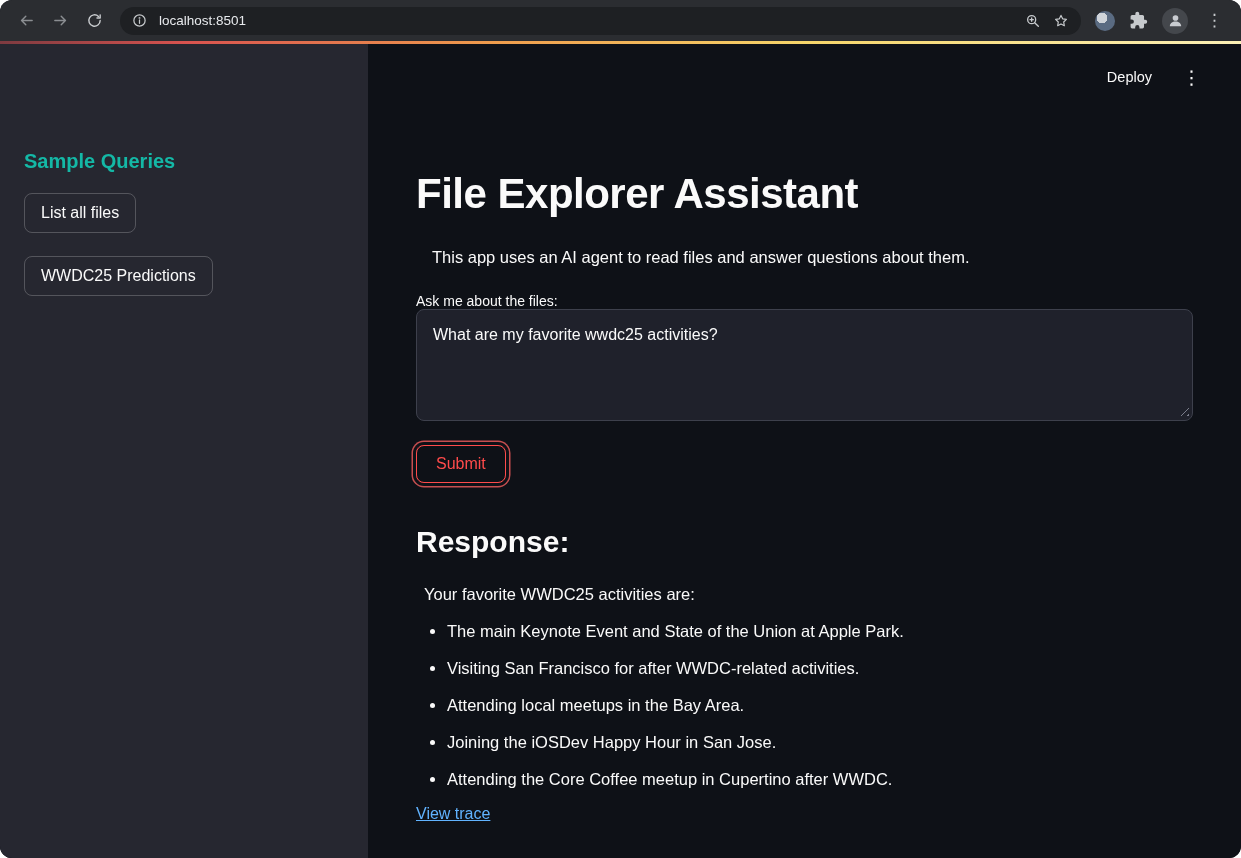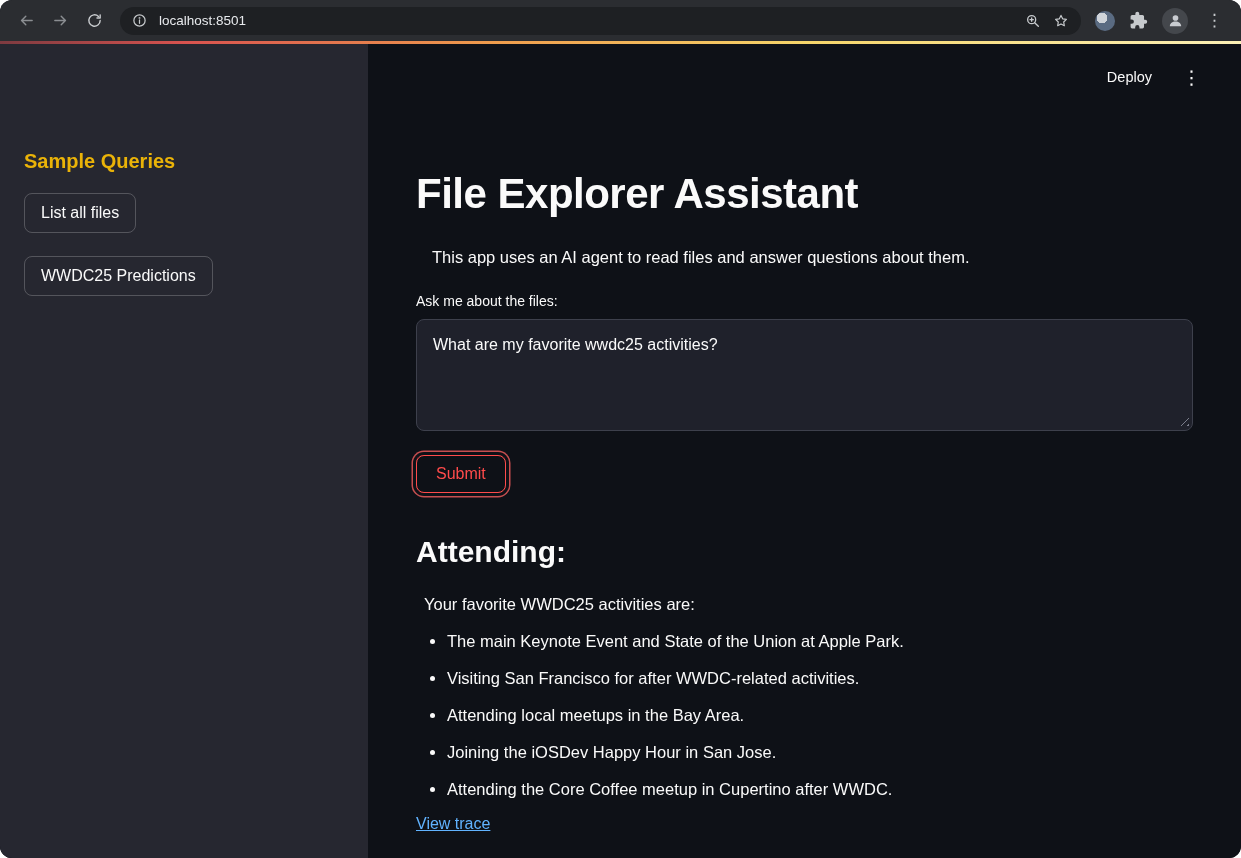--- a/index.html
+++ b/index.html
@@ -51,40 +51,40 @@
     height:3px; width:100%;
     background:linear-gradient(90deg,#7d3a40 0%,#d9534f 15%,#ef9d4d 40%,#f6d56a 65%,#fbf0b6 100%);
   }
 
   
   .app { display:flex; height:814px; background:#0e1117; color:#fafafa; }
 
   .sidebar {
     width:368px; flex:0 0 368px; background:#262730; padding:106px 24px 24px;
   }
-  .sidebar-title { font-size:20px; font-weight:700; margin:0 0 20px; color:#eab308; }
+  .sidebar-title { font-size:20px; font-weight:700; margin:0 0 20px; color:#14b8a6; }
   .sq-row { margin-bottom:23px; }
   .sq-btn {
     display:inline-block; padding:9px 16px; font-size:16px; color:#fafafa;
     background:transparent; border:1px solid rgba(250,250,250,.22); border-radius:8px;
     cursor:pointer; font-family:inherit; line-height:1.25;
   }
 
   .main { flex:1; padding:4px 48px; position:relative; overflow:hidden; }
   .app-header {
     height:58px; display:flex; justify-content:flex-end; align-items:center; gap:20px; margin-right:-12px;
   }
   .deploy-btn { background:none; border:none; color:#fafafa; font-size:14.5px; cursor:pointer; font-family:inherit; }
   .app-menu-btn { background:none; border:none; color:#fafafa; font-size:19px; line-height:1; cursor:pointer; padding:0 4px; }
 
   .page-title { font-size:42px; font-weight:700; margin:64px 0 0; letter-spacing:-0.5px; }
   .app-desc { margin:30px 16px 0; font-size:16.5px; }
   .input-label { margin:26px 0 0; font-size:14px; }
 
-  .textarea-wrap { position:relative; margin-top:10px; }
+  .textarea-wrap { position:relative; }
   .question-textarea {
     width:100%; height:112px; background:#1f212b; border:1px solid #3d404c; border-radius:8px;
     padding:14px 16px; color:#fafafa; font-size:16px; font-family:inherit; line-height:1.4;
     resize:none; outline:none; display:block;
   }
   .resize-handle {
     position:absolute; right:4px; bottom:5px; width:11px; height:11px;
     background:repeating-linear-gradient(135deg,#7b7e8c 0 1.4px,transparent 1.4px 4.6px);
     clip-path:polygon(100% 0,100% 100%,0 100%);
   }
@@ -203,21 +203,21 @@
 
       <div class="textarea-wrap">
         <textarea class="question-textarea" style="">What are my favorite wwdc25 activities?</textarea>
         <div class="resize-handle"></div>
       </div>
 
       <div class="submit-row">
         <button class="submit-btn">Submit</button>
       </div>
 
-      <h2 class="response-heading">Attending:</h2>
+      <h2 class="response-heading">Response:</h2>
 
       <p class="response-intro">Your favorite WWDC25 activities are:</p>
 
       <ul class="response-list">
         <li>The main Keynote Event and State of the Union at Apple Park.</li>
         <li>Visiting San Francisco for after WWDC-related activities.</li>
         <li>Attending local meetups in the Bay Area.</li>
         <li>Joining the iOSDev Happy Hour in San Jose.</li>
         <li>Attending the Core Coffee meetup in Cupertino after WWDC.</li>
       </ul>

